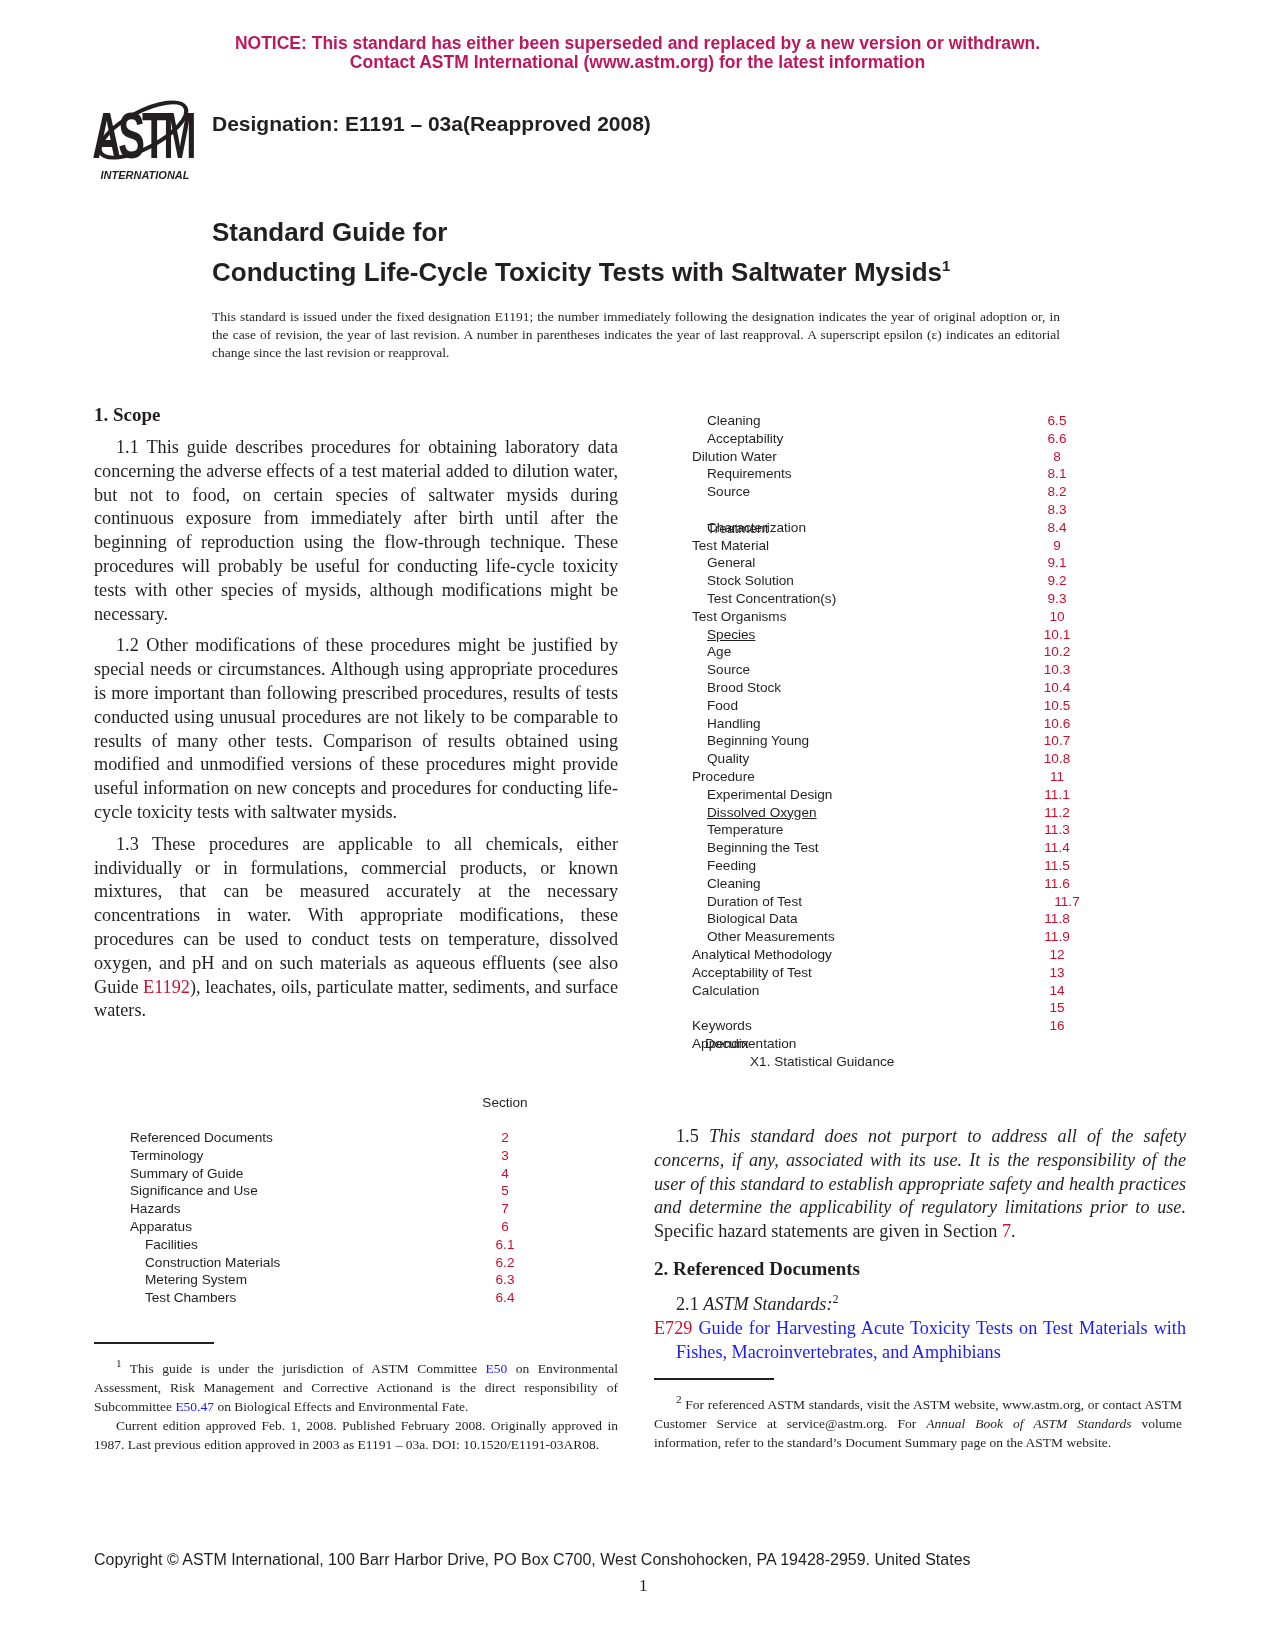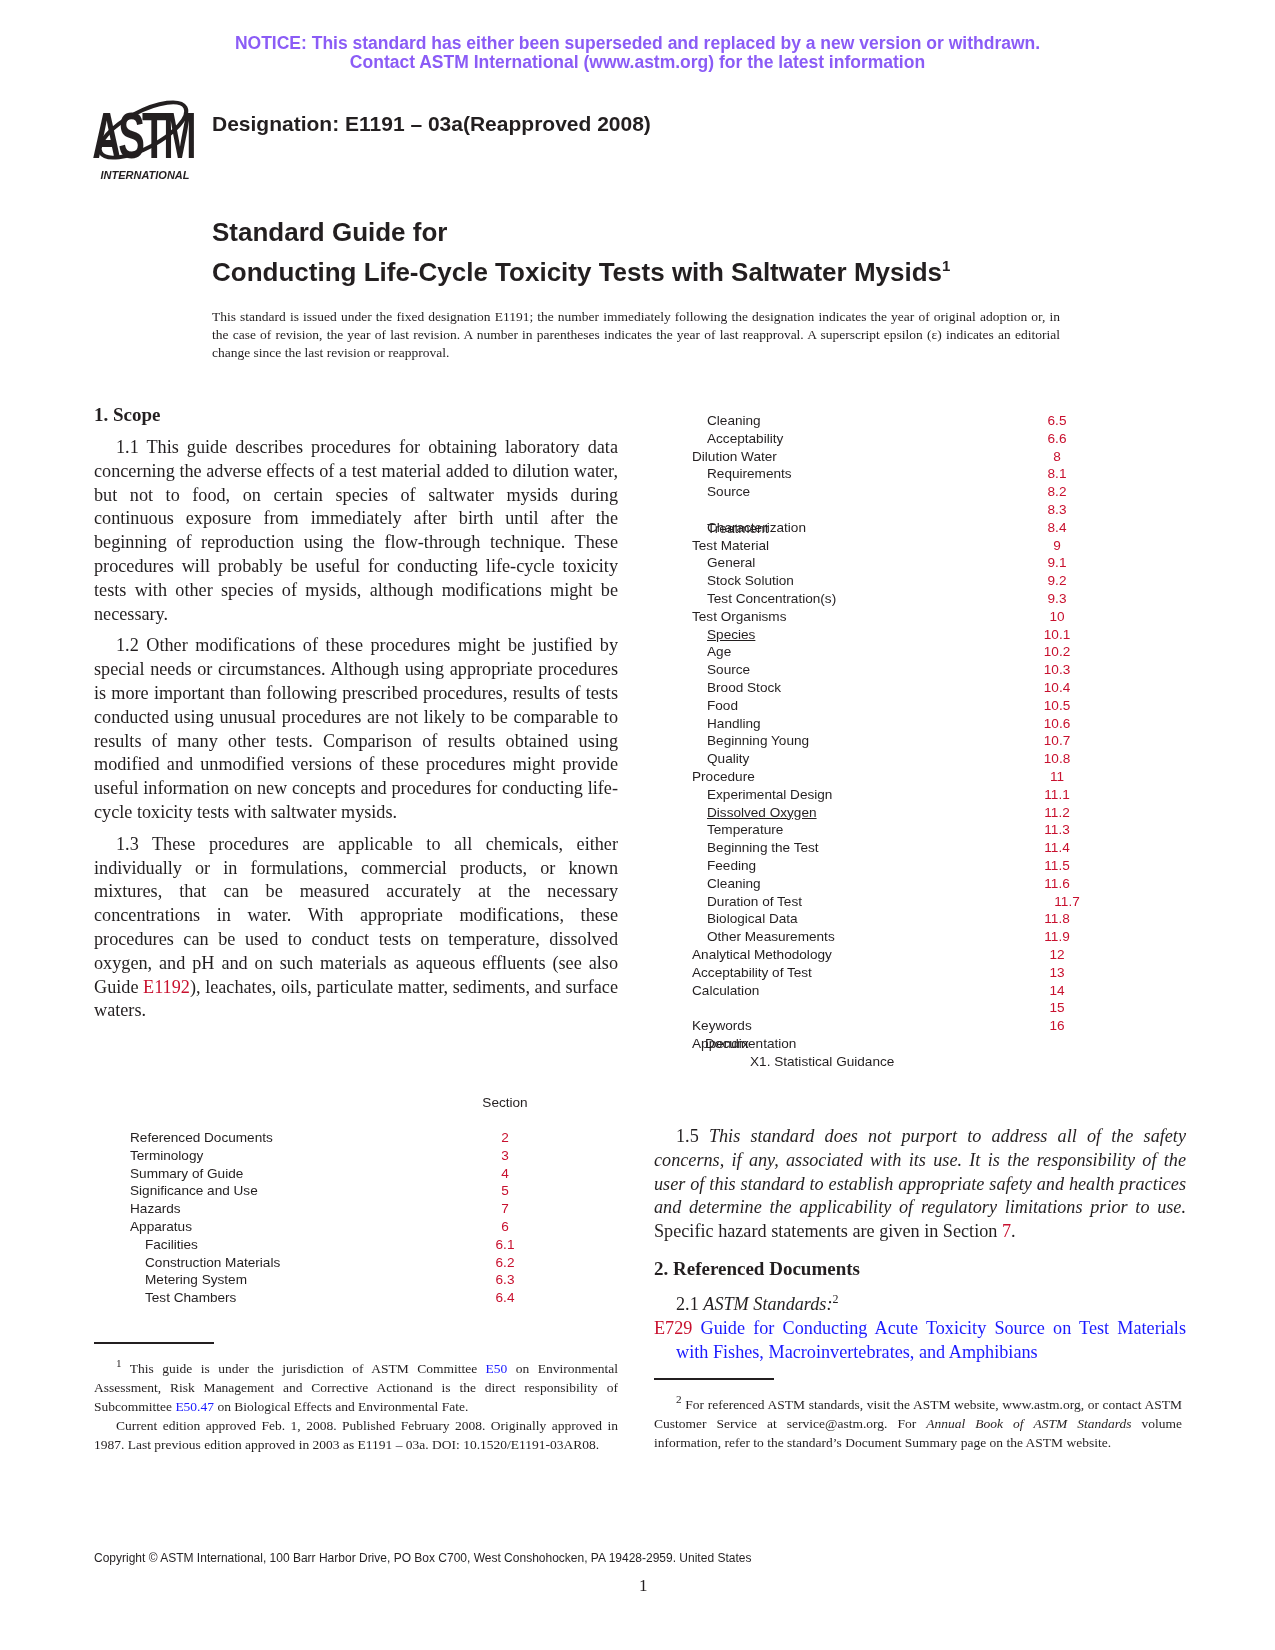--- a/index.html
+++ b/index.html
@@ -3,21 +3,21 @@
 <meta charset="utf-8">
 <style>
   html, body { margin:0; padding:0; background:#ffffff; }
   body { width:1275px; height:1650px; position:relative; overflow:hidden; color:#231f20; }
   .sans { font-family:"Liberation Sans", "DejaVu Sans", sans-serif; }
   .serif { font-family:"Liberation Serif", "DejaVu Serif", serif; }
   .red { color:#c8102e; }
   .blue { color:#1a1aff; }
   .abs { position:absolute; }
 
-  #notice { left:0; width:1275px; top:34px; text-align:center; color:#8b5cf6; font-weight:bold; font-size:17.5px; line-height:19px; }
+  #notice { left:0; width:1275px; top:34px; text-align:center; color:#be185d; font-weight:bold; font-size:17.5px; line-height:19px; }
   #logo { left:93px; top:88px; width:108px; height:94px; }
   #designation { left:212px; top:112px; font-size:21px; font-weight:bold; }
 
   #title { left:212px; top:216px; font-size:26px; font-weight:bold; line-height:33px; }
   #title sup { font-size:15px; }
 
   #issuance { left:212px; top:308px; width:848px; font-size:13.5px; line-height:18px; text-align:justify; }
 
   .col-left { left:94px; width:524px; }
   .col-right { left:654px; width:532px;margin-top:48px; }
@@ -28,21 +28,21 @@
 
   .toc { font-size:13.6px; line-height:17.8px; }
   .toc-row { position:relative; height:17.8px; }
   .toc-row .lbl { position:absolute; white-space:nowrap; }
   .toc-row .num { position:absolute; width:50px; text-align:center; color:#c8102e; }
 
   .fn { font-size:13.5px; line-height:19px; text-align:justify; }
   .fn p { margin:0; text-indent:22px; }
   .fn-rule { width:120px; height:2px; background:#231f20; }
 
-  #copyright { left:94px; top:1551px; font-size:12px; }
+  #copyright { left:94px; top:1551px; font-size:16px; }
   #pagenum { left:639px; top:1576px; font-size:17px; }
 </style>
 </head>
 <body>
 
 <div id="notice" class="abs sans">
   <div>NOTICE: This standard has either been superseded and replaced by a new version or withdrawn.</div>
   <div>Contact ASTM International (www.astm.org) for the latest information</div>
 </div>
 
@@ -271,21 +271,21 @@
       <span class="lbl" style="left: 58px;">X1. Statistical Guidance</span>
     </div>
   </div>
 
 <div class="abs col-right serif" style="top:1077px;">
   <p class="body"><span>1.5 </span><i>This standard does not purport to address all of the safety concerns, if any, associated with its use. It is the responsibility of the user of this standard to establish appropriate safety and health practices and determine the applicability of regulatory limitations prior to use.</i><span> Specific hazard statements are given in Section </span><span class="red">7</span><span>.</span></p>
   <div style="height:14px"></div>
   <h2 class="sec">2.  Referenced Documents</h2>
   <div style="height:8px"></div>
   <p class="body" style="text-align:left"><span>2.1  </span><i>ASTM Standards:</i><sup style="font-size:12px">2</sup></p>
-  <p class="body" style="text-indent:-22px; padding-left:22px; margin-top:0"><span class="red">E729</span> <span class="blue">Guide for Conducting Acute Toxicity Source on Test Materials with Fishes, Macroinvertebrates, and Amphibians</span></p>
+  <p class="body" style="text-indent:-22px; padding-left:22px; margin-top:0"><span class="red">E729</span> <span class="blue">Guide for Harvesting Acute Toxicity Tests on Test Materials with Fishes, Macroinvertebrates, and Amphibians</span></p>
 </div>
 
 <div class="abs fn-rule" style="left:654px; top:1378px;"></div>
 <div class="abs serif fn" style="left:654px; top:1390px; width:528px;">
   <p><sup>2</sup><span> For referenced ASTM standards, visit the ASTM website, www.astm.org, or contact ASTM Customer Service at service@astm.org. For </span><i>Annual Book of ASTM Standards</i><span> volume information, refer to the standard’s Document Summary page on the ASTM website.</span></p>
 </div>
 
 <div id="copyright" class="abs sans">Copyright © ASTM International, 100 Barr Harbor Drive, PO Box C700, West Conshohocken, PA 19428-2959. United States</div>
 <div id="pagenum" class="abs serif">1</div>
 

